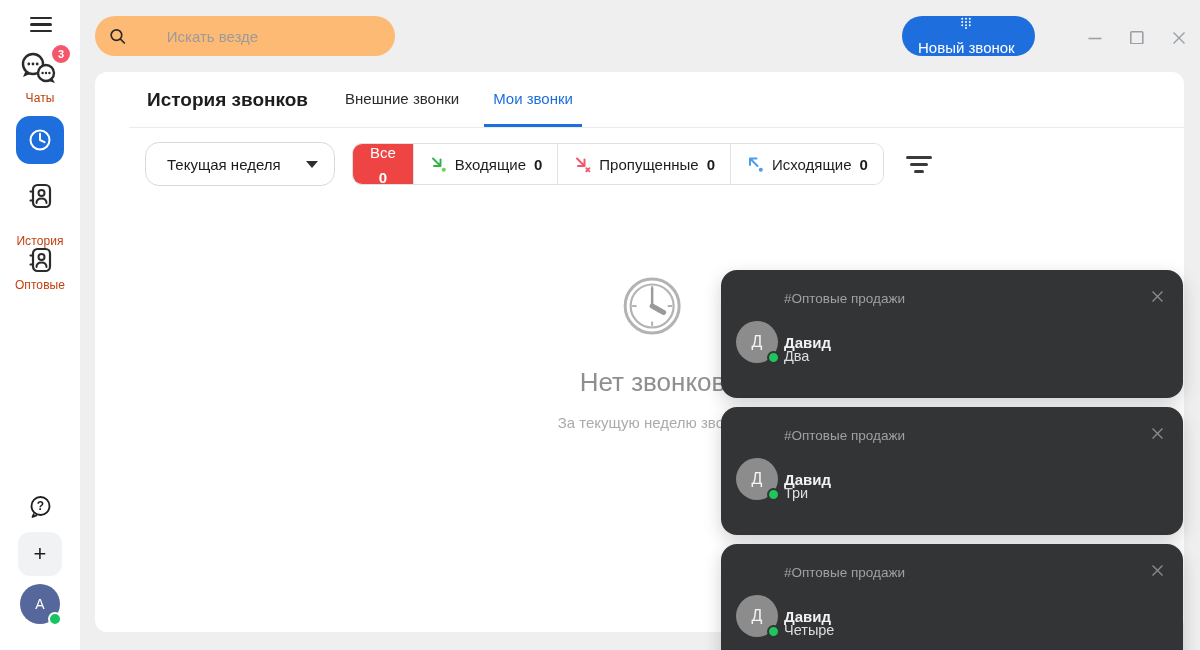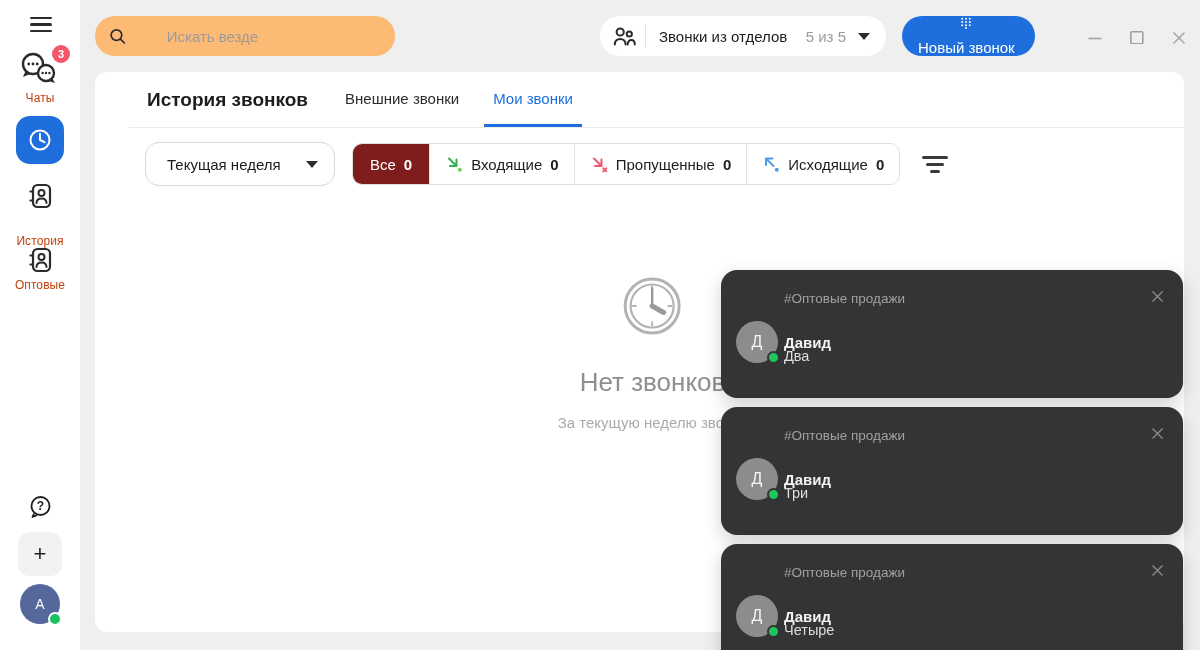--- a/index.html
+++ b/index.html
@@ -42,21 +42,21 @@
   .tab.second { margin-left:16px; }
   .tab.active { color:#1b6ede; border-bottom-color:#1e6fdd; }
   .filters { display:flex; align-items:center; margin:14px 0 0 16px; }
   .period-select { width:190px; height:44px; border:1.5px solid #d9d9d9; border-radius:14px; display:flex; align-items:center; padding:0 16px 0 21px; cursor:pointer; background:#fff; }
   .period-label { font-size:15px; color:#1c1c1c; }
   .period-select .caret { margin-left:auto; }
   .segmented { display:flex; height:42px; margin-left:17px; border:1px solid #dfdfdf; border-radius:10px; overflow:hidden; background:#fff; }
   .segment { display:flex; align-items:center; gap:8px; padding:0 15px; font-size:15px; color:#1d1d1d; cursor:pointer; background:#fff; border-left:1px solid #e3e3e3; }
   .segment:first-child { border-left:none; }
   .segment .cnt { font-weight:bold; }
-  .segment.active { background:#7f1d1d; color:#fff; padding:0 17px; }
+  .segment.active { background:#ef4444; color:#fff; padding:0 17px;flex-direction:column; }
   .filter-lines { margin-left:16px; display:flex; flex-direction:column; align-items:center; gap:4px; cursor:pointer; padding:6px; }
   .filter-lines i { display:block; height:3px; border-radius:1.5px; background:#3a3a3a; }
   .filter-lines i:nth-child(1){width:26px;} .filter-lines i:nth-child(2){width:18px;} .filter-lines i:nth-child(3){width:10px;}
   .empty-state { position:absolute; left:calc(50% + 13px); top:203px; transform:translateX(-50%); text-align:center; }
   .empty-title { margin-top:26px; font-size:26px; color:#8f8f8f; }
   .empty-sub { margin-top:16px; font-size:15px; color:#ababab; white-space:nowrap; }
 
   
   .toasts { position:absolute; right:17px; top:270px; display:flex; flex-direction:column; gap:9px; z-index:5; }
   .toast { position:relative; width:462px; height:128px; background:#333436; border-radius:16px; box-shadow:0 6px 18px rgba(0,0,0,.18); }
@@ -144,32 +144,20 @@
   </aside>
 
   <div class="search-box">
     <svg width="19" height="19" viewBox="0 0 19 19">
       <circle cx="8" cy="8" r="5.7" fill="none" stroke="#2b2b2b" stroke-width="1.8"></circle>
       <path d="M12.3 12.3 L16.5 16.5" stroke="#2b2b2b" stroke-width="1.8" stroke-linecap="round"></path>
     </svg>
     <input type="text" placeholder="Искать везде" style="">
   </div>
 
-  <div class="dept-select">
-    <svg width="24" height="23" viewBox="0 0 24 23">
-      <circle cx="8.2" cy="7" r="3.6" fill="none" stroke="#2b2b2b" stroke-width="2"></circle>
-      <path d="M2.8 19.5 c0-3.7 2.6-5.6 5.4-5.6 s5.4 1.9 5.4 5.6" fill="none" stroke="#2b2b2b" stroke-width="2" stroke-linecap="round"></path>
-      <circle cx="17.3" cy="9" r="2.6" fill="none" stroke="#2b2b2b" stroke-width="2"></circle>
-      <path d="M15.6 19.5 c.4-3 2-4.5 3.8-4.5 1.9 0 3.4 1.7 3.4 4.5" fill="none" stroke="#2b2b2b" stroke-width="2" stroke-linecap="round"></path>
-    </svg>
-    <div class="dept-divider"></div>
-    <span class="dept-label">Звонки из отделов</span>
-    <span class="dept-count">5 из 5</span>
-    <span class="caret"></span>
-  </div>
 
   <button class="new-call-btn">
     <svg width="22" height="24" viewBox="0 0 22 24">
       <g fill="#fff">
         <circle cx="4" cy="5" r="1.8"></circle>
           <circle cx="11" cy="5" r="1.8"></circle>
           <circle cx="18" cy="5" r="1.8"></circle>
         <circle cx="4" cy="11" r="1.8"></circle>
           <circle cx="11" cy="11" r="1.8"></circle>
           <circle cx="18" cy="11" r="1.8"></circle>

